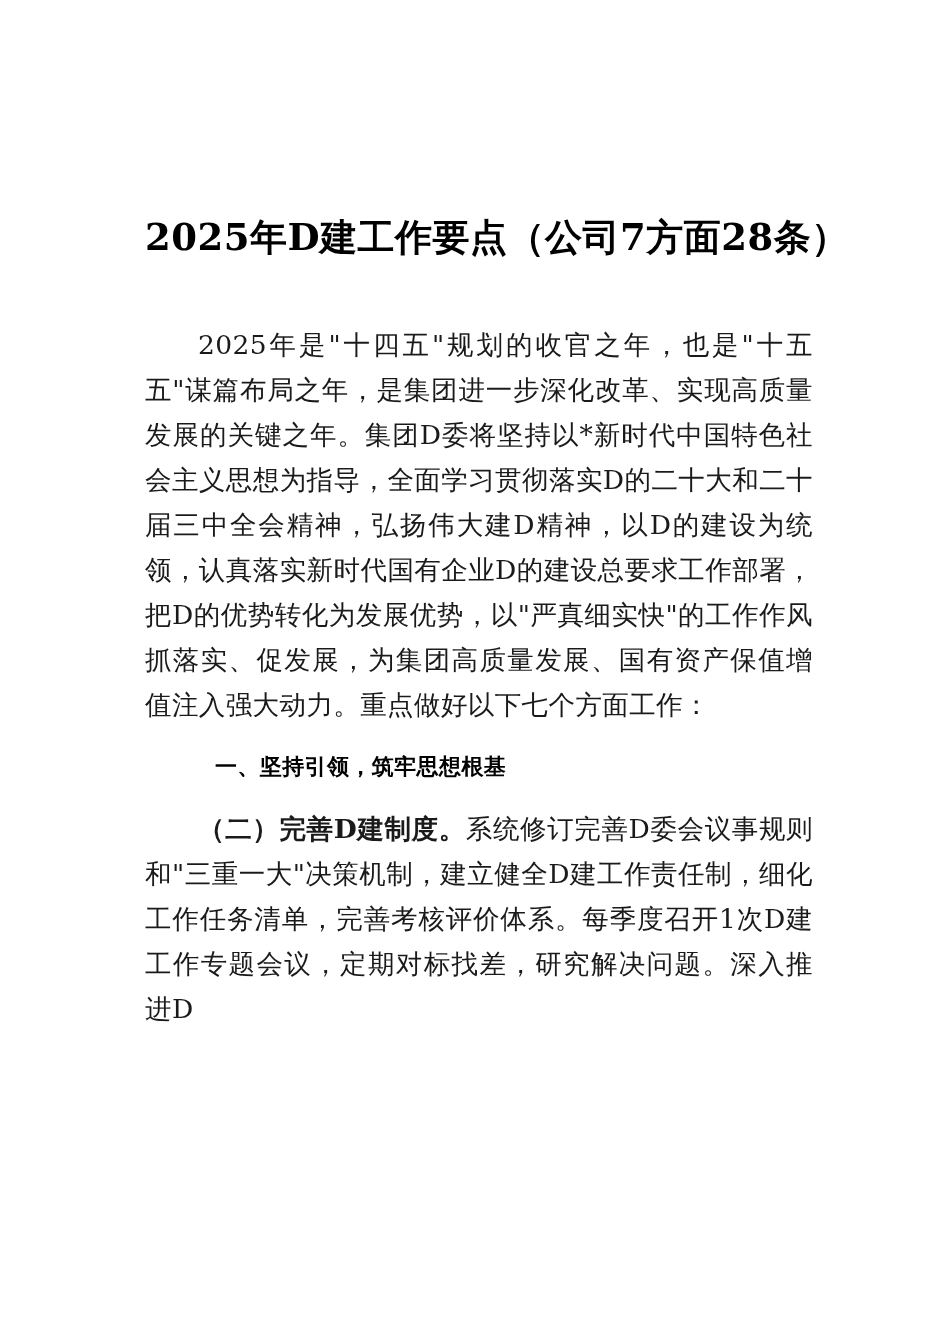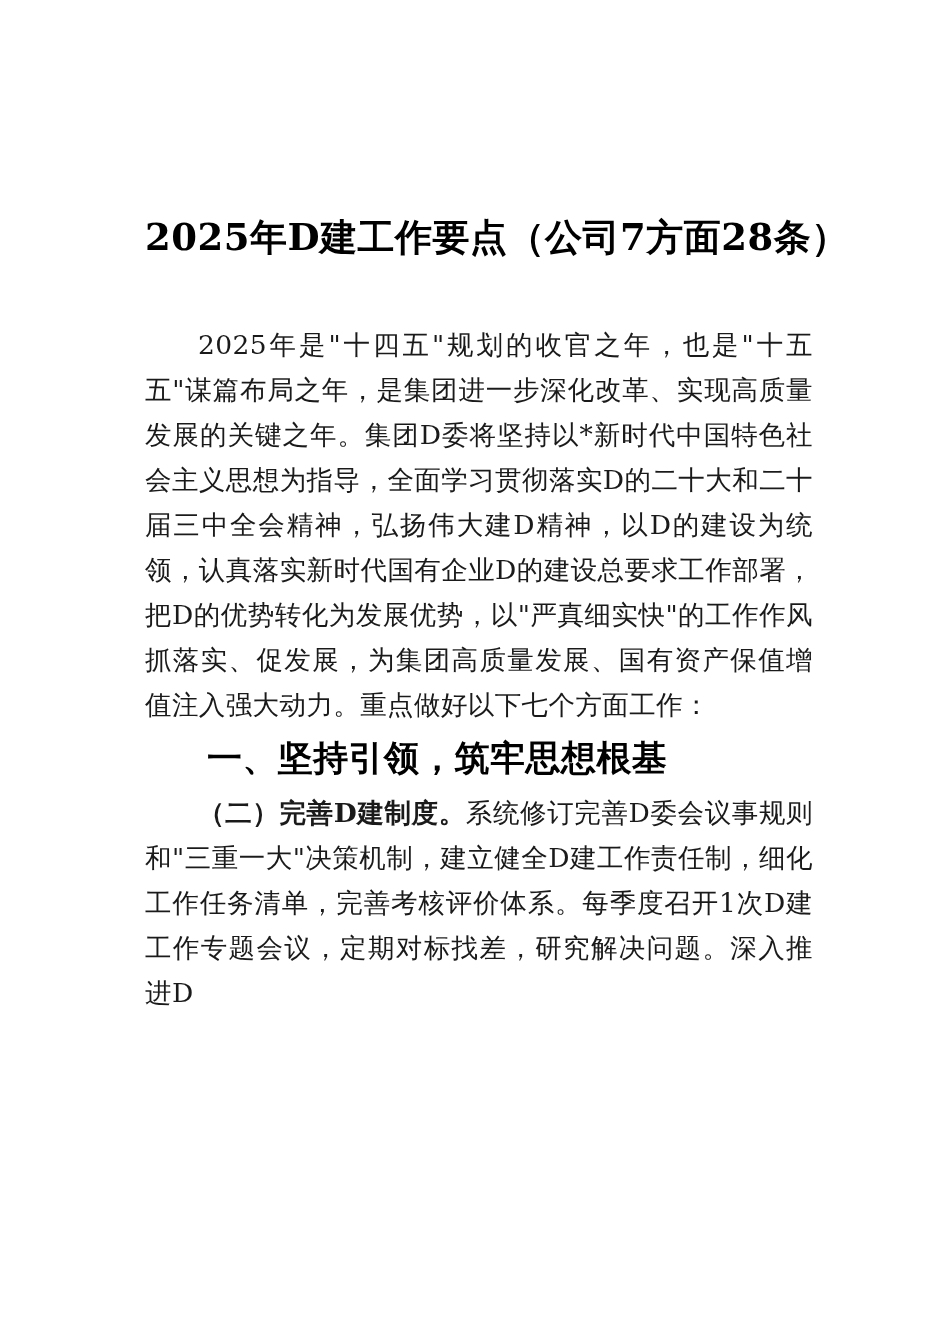--- a/index.html
+++ b/index.html
@@ -47,23 +47,23 @@
     font-size: 26.5px;
     line-height: 45px;
     color: #1a1a1a;
     text-align: justify;
     text-justify: inter-character;
     text-indent: 53px;
     letter-spacing: 0.4px;
     -webkit-font-smoothing: antialiased;
   }
   h2.section-heading {
-    margin: 9px;
+    margin: 17px;
     font-family: "DejaVu Sans", "Liberation Sans", sans-serif;
-    font-size: 35px;
+    font-size: 22px;
     line-height: 45px;
     font-weight: bold;
     color: #000000;
     text-indent: 53px;
     letter-spacing: 0.4px;
   }
   .lead {
     font-weight: bold;
   }
 </style>

